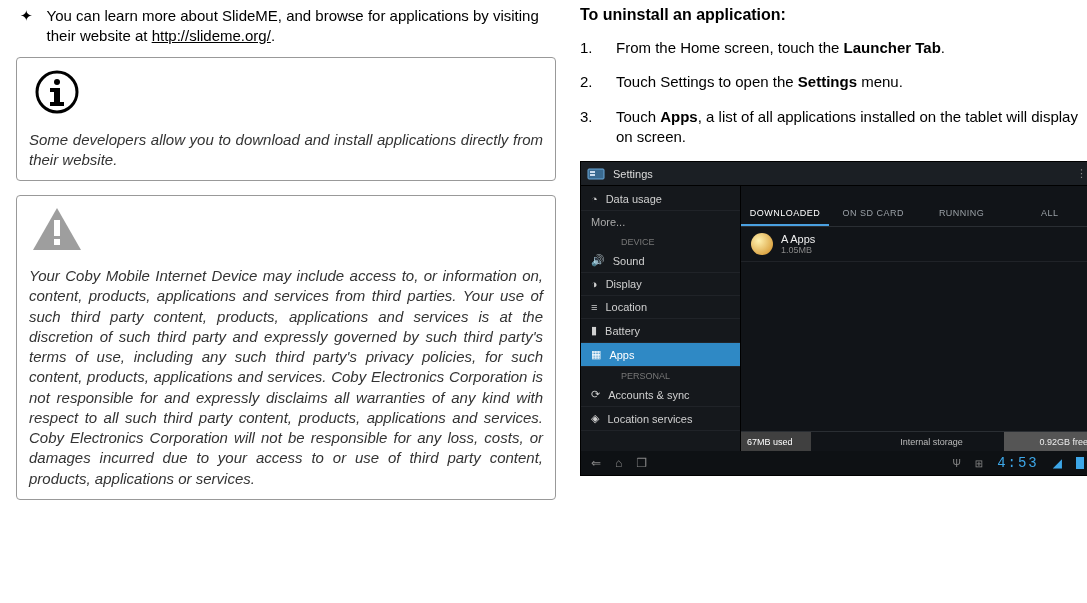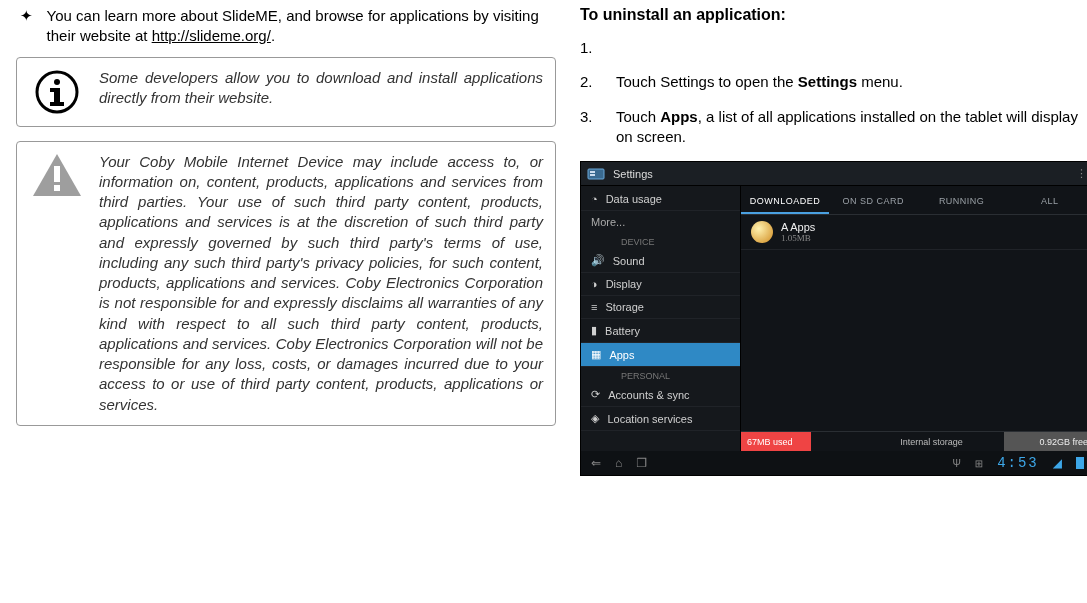--- a/index.html
+++ b/index.html
@@ -29,20 +29,21 @@
   .underline { text-decoration: underline; }
 
   .callout {
     border: 1px solid #999;
     border-radius: 4px;
     display: flex;
     gap: 14px;
     padding: 10px 12px;
     margin-bottom: 14px;
     align-items: flex-start;
+    flex-direction: column;
   }
   .callout .icon-col { flex: none; width: 56px; display:flex; justify-content:center; }
   .callout .text-col {
     font-style: italic;
     font-size: 15px;
     line-height: 1.35;
     text-align: justify;
     color: #333;
   }
 
@@ -112,47 +113,48 @@
     border-bottom:1px solid #2a2e33;
     margin-top: 4px;
   }
   .tabs span {
     flex:1;
     text-align:center;
     font-size:9px;
     padding:6px 0;
     color:#9aa0a6;
     letter-spacing:0.5px;
+    margin-top:12px;
   }
   .tabs span.active { color:#fff; border-bottom:2px solid #4aa0e0;}
   .app-row {
     display:flex;
     align-items:center;
     gap:8px;
     padding:6px 10px;
     border-bottom:1px solid #202328;
   }
   .app-icon {
     width:22px;height:22px;border-radius:11px;
     background: radial-gradient(circle at 35% 35%, #fff2b0, #d08b20);
     position:relative;
     flex:none;
   }
   .app-name { font-size:11px; color:#eee;}
-  .app-sub { font-size:9px; color:#888;font-family:Liberation Serif, serif;}
+  .app-sub { font-size:9px; color:#888;}
   .storage-bar {
     margin-top:auto;
     display:flex;
     font-size:9px;
     align-items:center;
     border-top:1px solid #2a2e33;
     height:20px;
   }
   .storage-bar .used {
-    width:70px; background:#ef4444; color:#fff;
+    width:70px; background:#404040; color:#fff;
     height:100%; display:flex; align-items:center; padding-left:6px;
   }
   .storage-bar .label { flex:1; text-align:center; color:#bbb;padding-left:48px;}
   .storage-bar .free { width:90px; background:#555; color:#eee;
     height:100%; display:flex; align-items:center; justify-content:flex-end; padding-right:6px;}
   .navbar {
     height:24px;
     background:#0e1114;
     display:flex;
     align-items:center;
@@ -207,20 +209,23 @@
 
 </div>
 
 <div class="col col-right">
 
   <div class="right-heading">To uninstall an application:</div>
 
   <ol class="steps">
     <li>
       <span class="num">1.</span>
+      <span>
+        <span>From the Home screen, touch the </span><span class="bold">Launcher Tab</span><span>.</span>
+      </span>
     </li>
     <li>
       <span class="num">2.</span>
       <span>
         <span>Touch Settings to open the </span><span class="bold">Settings</span><span> menu.</span>
       </span>
     </li>
     <li>
       <span class="num">3.</span>
       <span>
@@ -252,21 +257,21 @@
         <div class="side-item">
             <span>🔊</span>
             <span>Sound</span>
           </div>
         <div class="side-item">
             <span>◑</span>
             <span>Display</span>
           </div>
         <div class="side-item">
             <span>≡</span>
-            <span>Storage</span>
+            <span>Location</span>
           </div>
         <div class="side-item">
             <span>▮</span>
             <span>Battery</span>
           </div>
         <div class="side-item sel">
             <span>▦</span>
             <span>Apps</span>
           </div>
         <div class="side-header">PERSONAL</div>

